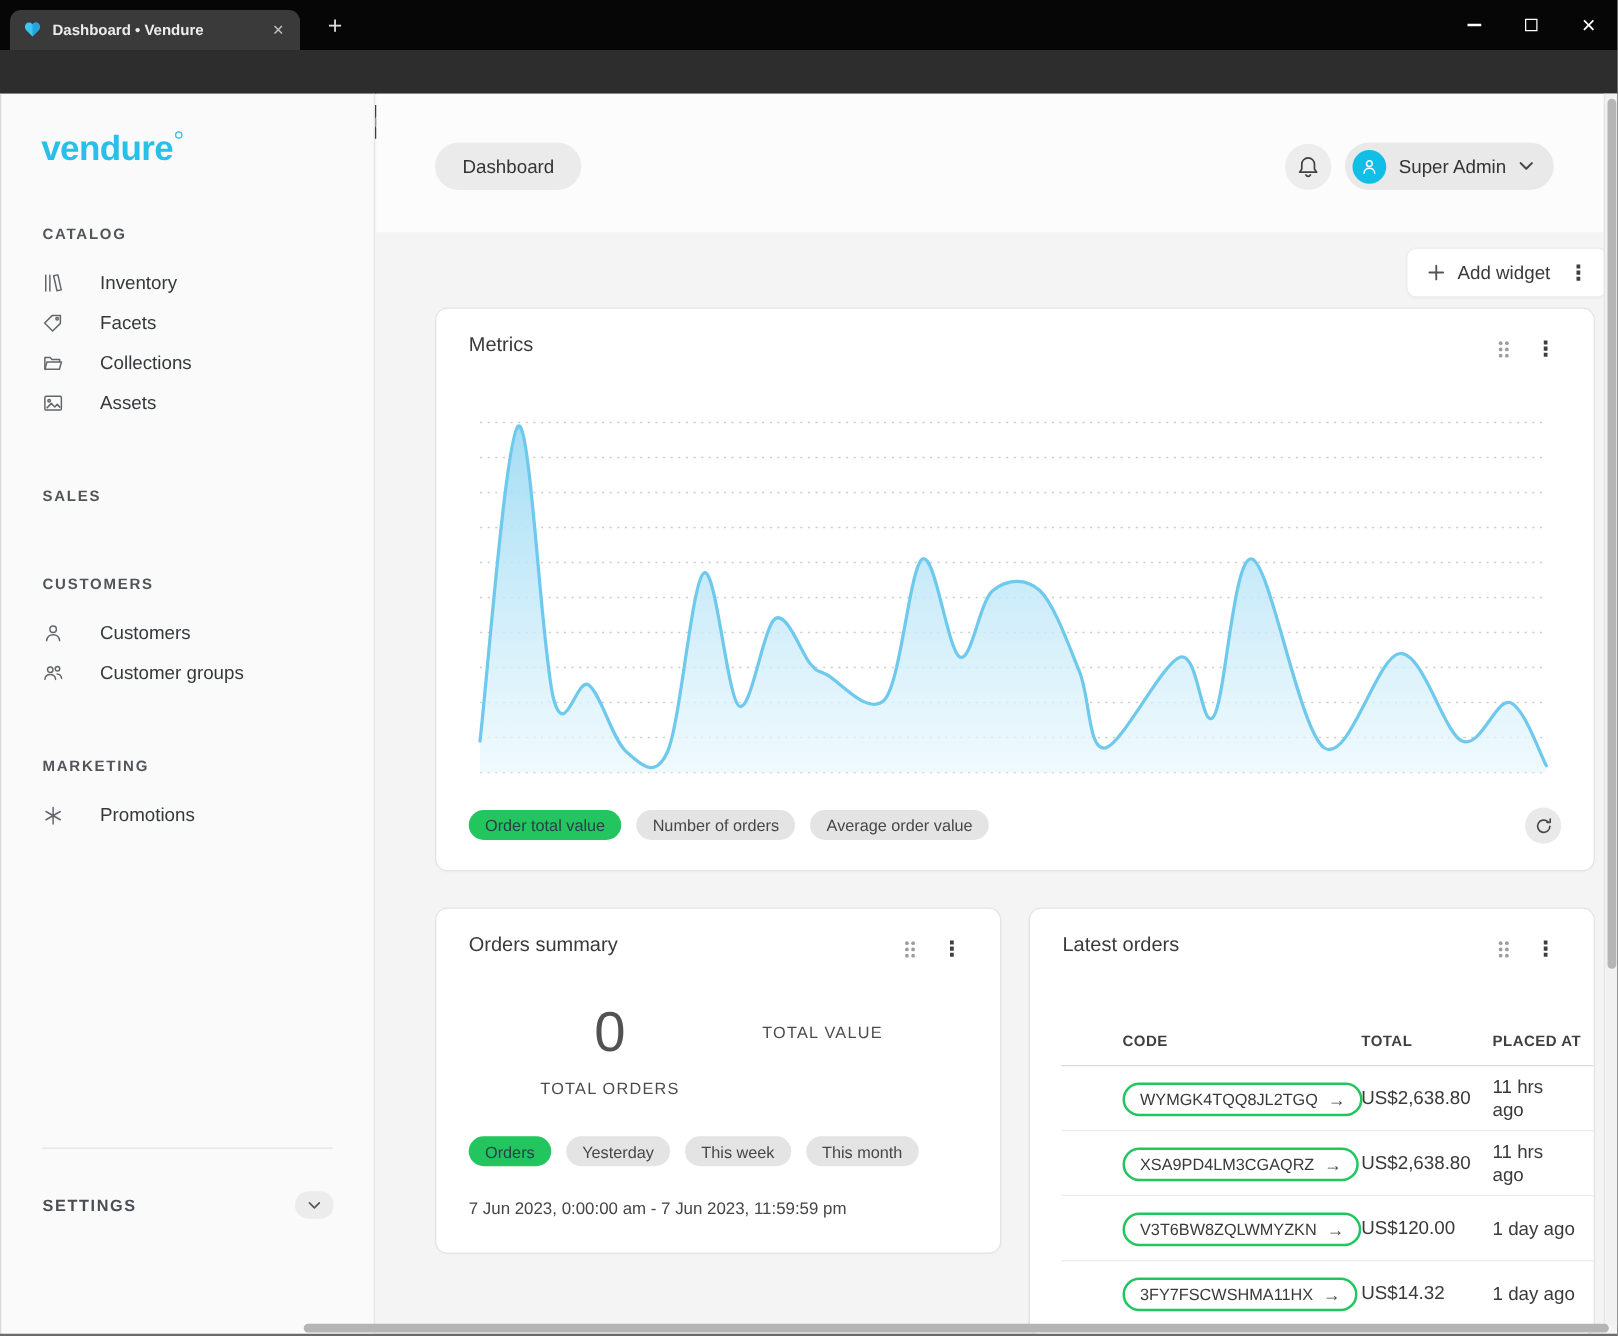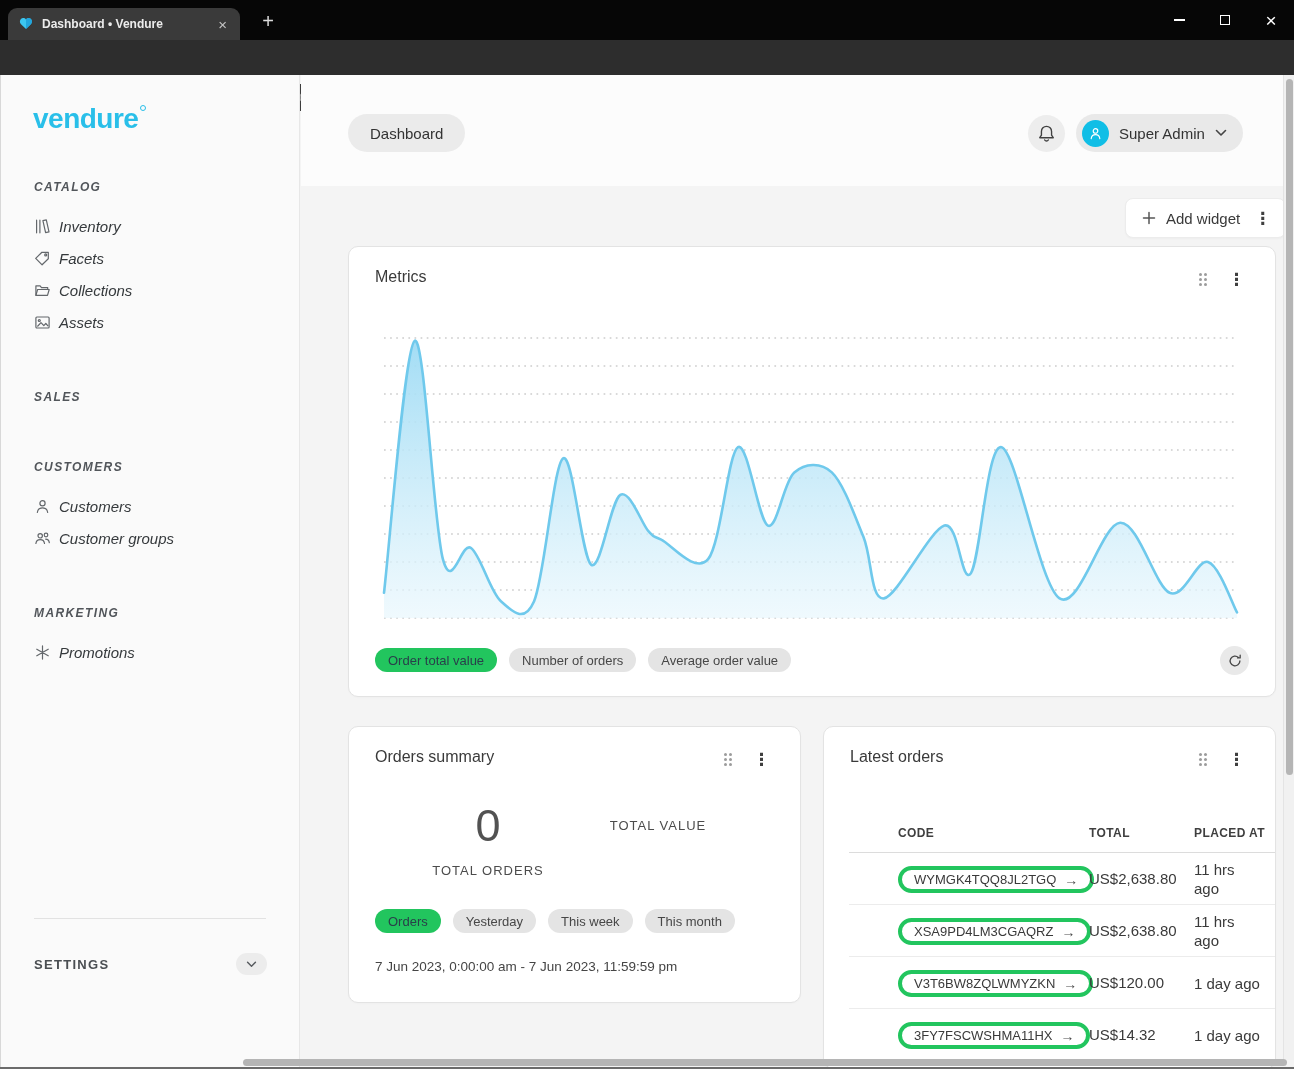--- a/index.html
+++ b/index.html
@@ -40,22 +40,22 @@
   
   .sidebar{position:absolute;left:0;top:75px;width:300px;height:994px;background:#fafafa;
     border-right:1px solid #e7e7e7;border-left:1px solid #d8d8d8;}
   .logo{position:absolute;left:32px;top:28px;font-size:28px;font-weight:700;color:#29bfe9;
     letter-spacing:-0.5px;}
   .logo:after{content:"";display:inline-block;width:4px;height:4px;border:1.3px solid #29bfe9;
     border-radius:50%;vertical-align:top;margin:2px 0 0 2px;}
   .side-nav{position:absolute;left:0;top:105px;right:0;}
   .nav-heading{height:18px;margin:0 0 12px;padding-left:33px;font-size:12px;font-weight:600;
     color:#51555a;letter-spacing:1.4px;}
-  .nav-section{margin-bottom:52px;font-style:italic;}
-  .nav-item{display:flex;align-items:center;gap:8px;height:32px;padding-left:33px;
+  .nav-section{margin-bottom:52px;}
+  .nav-item{display:flex;align-items:center;gap:29px;height:32px;padding-left:33px;
     font-size:15px;color:#35393c;cursor:pointer;text-decoration:none;}
   .nav-icon{width:17px;height:17px;flex:none;display:flex;}
   .nav-icon svg{stroke:#63676b;}
   .side-footer{position:absolute;left:0;top:830px;right:0;}
   .side-divider{margin:13px 33px 22px;border-top:1px solid #e2e2e2;}
   .footer-row{display:flex;align-items:center;justify-content:space-between;height:46px;
     padding:0 32px 0 33px;cursor:pointer;}
   .footer-label{font-size:13px;color:#4a4e52;letter-spacing:1.3px;font-weight:600;}
   .footer-chevron{width:31px;height:22px;border-radius:11px;background:#ececec;border:none;
     display:flex;align-items:center;justify-content:center;cursor:pointer;}
@@ -107,21 +107,21 @@
   .ranges-row{position:absolute;left:26px;top:182px;display:flex;gap:12px;}
   .date-range{position:absolute;left:26px;top:232px;font-size:13.5px;color:#454545;}
 
   #latestCard{left:823px;top:726px;width:453px;height:343px;overflow:hidden;}
   .lo-table{position:absolute;left:25px;right:-80px;top:86px;}
   .lo-head{position:relative;height:40px;border-bottom:1px solid #dcdcdc;}
   .lo-head span{position:absolute;top:13px;font-size:12px;font-weight:700;color:#3f3f3f;
     letter-spacing:.4px;white-space:nowrap;}
   .lo-row{position:relative;height:52px;border-bottom:1px solid #ececec;}
   .col1{left:49px;} .col2{left:240px;} .col3{left:345px;}
-  .chip{position:absolute;left:49px;top:13px;height:27px;border:4px solid #22c55e;border-radius:14px;
+  .chip{position:absolute;left:49px;top:13px;height:27px;border:2px solid #22c55e;border-radius:14px;
     padding:0 12px;display:inline-flex;align-items:center;gap:8px;font-size:13px;color:#3a3a3a;
     background:#fff;cursor:pointer;white-space:nowrap;}
   .chip-arrow{font-size:14px;color:#4a4a4a;}
   .cell-total{position:absolute;left:240px;top:0;line-height:52px;font-size:15px;color:#3a3a3a;
     white-space:nowrap;}
   .cell-placed{position:absolute;left:345px;top:0;height:52px;display:flex;flex-direction:column;
     justify-content:center;font-size:15px;color:#3a3a3a;line-height:19px;}
   .cell-placed span{white-space:nowrap;}
 
   

